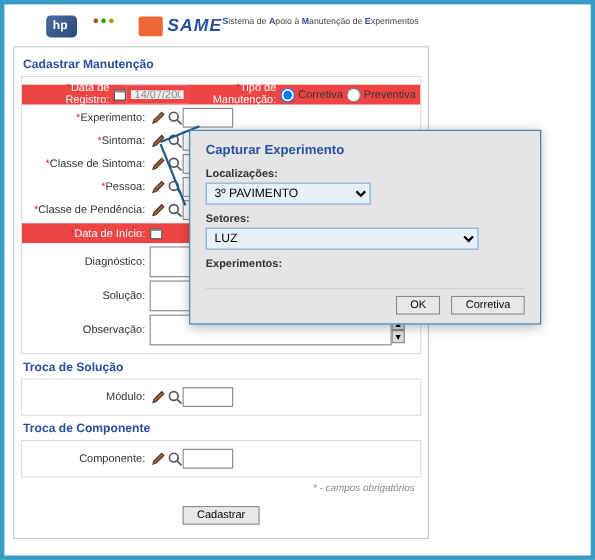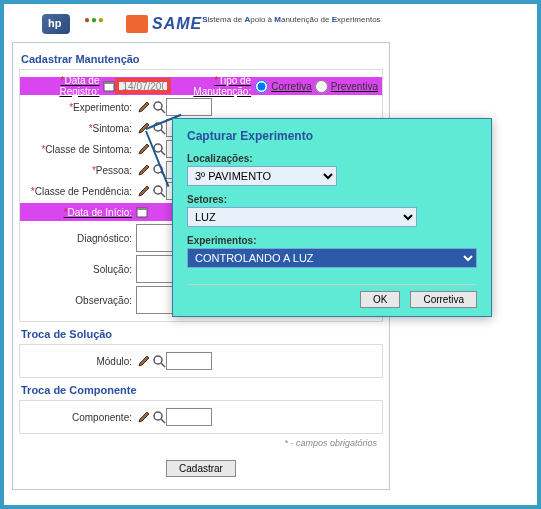--- a/index.html
+++ b/index.html
@@ -85,22 +85,22 @@
   }
   input[type=text].fld{
     height:18px; border:1px solid #888; background:#fff;
     font-size:10px; padding:0 3px;
   }
   textarea.fld{
     border:1px solid #888; background:#fff; font-size:10px;
     padding:2px 3px; resize:none;
   }
   .gray-row{
-    background:#d946ef; display:flex; align-items:center;
-    height:18px; margin:3px -4px; padding:0 4px;text-decoration:underline;
+    background:#ef4444; display:flex; align-items:center;
+    height:18px; margin:3px -4px; padding:0 4px;
   }
   .gray-row .label{width:112px;text-align:right;color:#fff;padding-right:4px;}
   .radio-set{display:flex;align-items:center;gap:3px;font-size:10px;color:#333;}
   .footer-note{ text-align:right; font-size:9px; color:#888; font-style:italic; padding:4px 6px 2px;}
   .form-buttons{
     display:flex; justify-content:center; gap:16px; padding:10px 0 4px;
   }
   button.btn{
     font-size:10px; padding:2px 12px;
     border:1px solid #888; background:#e8e8e8; cursor:pointer;
@@ -108,21 +108,21 @@
   .step-box{
     width:12px;height:12px;border:1px solid #888;background:#ddd;
     display:inline-flex;align-items:center;justify-content:center;
     font-size:8px;
   }
   .field-with-stepper{display:flex;align-items:center;gap:0;}
   .field-with-stepper .fld{flex:1;}
   
   .modal{
     position:absolute; left:168px; top:114px; width:320px;
-    background:#5eead4; border:1px solid #3a7aa8;
+    background:#e5e5e5; border:1px solid #3a7aa8;
     box-shadow:0 2px 10px rgba(0,0,0,0.3);
     padding:10px 14px 8px;
   }
   .modal-title{
     color:#2b4fa0; font-weight:bold; font-size:12px; margin-bottom:10px;
   }
   .modal-label{ font-size:10px; font-weight:bold; color:#333; margin-top:8px; margin-bottom:2px;}
   select.sel{
     width:100%; height:20px; font-size:11px;
     border:1px solid #7aa9d4; background:#e8f0fa;
@@ -358,26 +358,23 @@
 
 <div class="modal">
   <div class="modal-title">Capturar Experimento</div>
 
   <div class="modal-label">Localizações:</div>
   <select class="sel" style="width:150px">
     <option>3º PAVIMENTO</option>
   </select>
 
   <div class="modal-label">Setores:</div>
-  <select class="sel" style="width:230px">
+  <select class="sel" style="width:248px">
     <option>LUZ</option>
   </select>
 
   <div class="modal-label">Experimentos:</div>
-  <select class="sel wide">
-    <option>CONTROLANDO A LUZ</option>
-  </select>
 
   <div class="modal-buttons">
     <button class="btn">OK</button>
     <button class="btn">Corretiva</button>
   </div>
 </div>
 
 </body></html>

